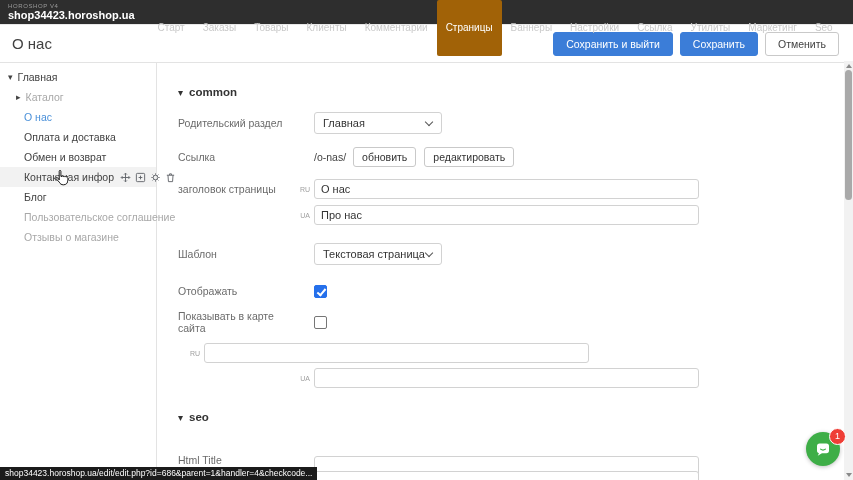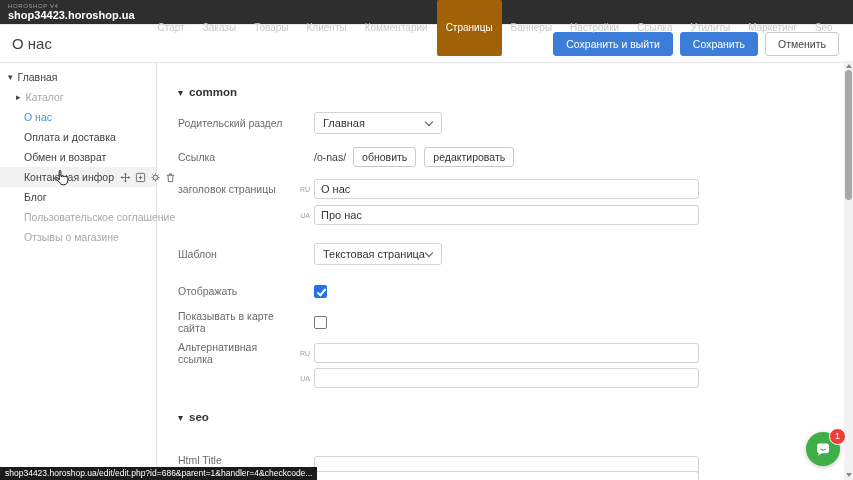--- a/index.html
+++ b/index.html
@@ -228,21 +228,20 @@
       <div class="cb"></div>
     </div>
 
     <div class="row" style="top:219px">
       <div class="flabel">Отображать</div>
       <div class="langbox"></div>
       <div class="cb checked"></div>
     </div>
 
     <div class="row" style="top:281px">
-      <div class="flabel">Альтернативная ссылка</div>
       <div class="langbox">RU</div>
       <input class="input-wide" type="text" value="" style="">
     </div>
     <div class="row" style="top:306px">
       <div class="flabel"></div>
       <div class="langbox">UA</div>
       <input class="input-wide" type="text" value="" style="">
     </div>
 
     <div class="row sec-head" style="top:345px">

